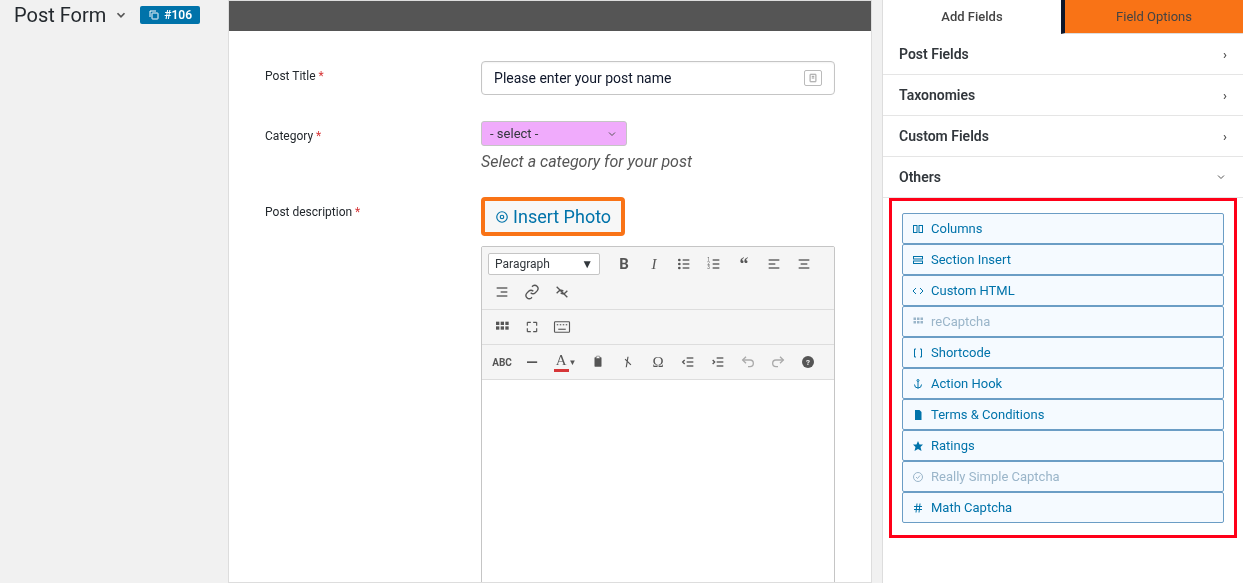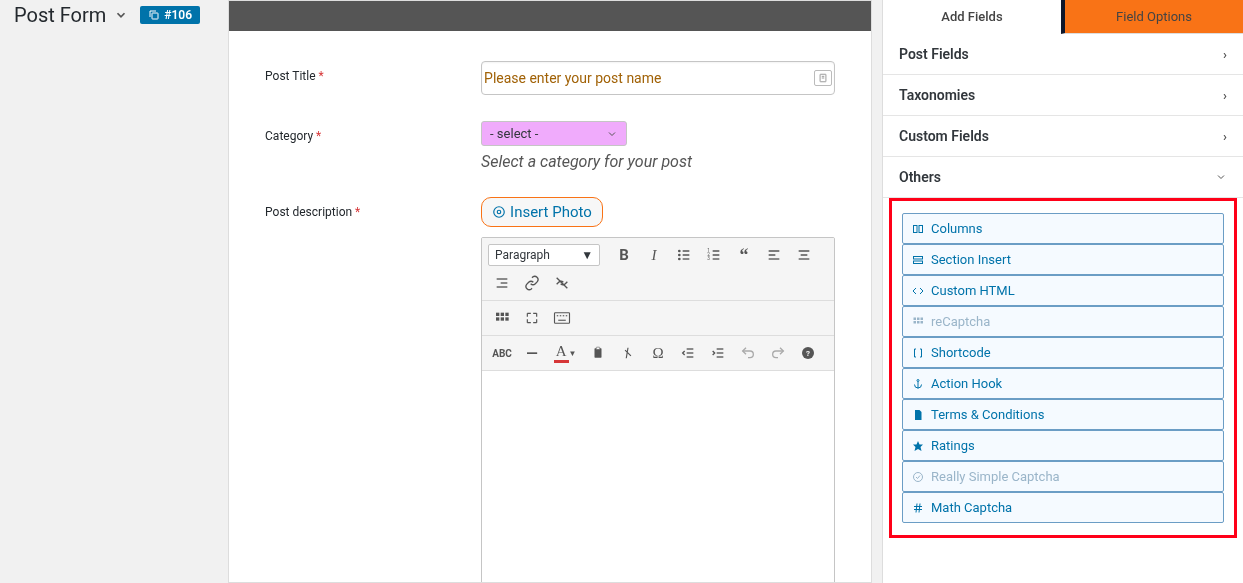--- a/index.html
+++ b/index.html
@@ -9,25 +9,25 @@
   .header{height:30px;display:flex;align-items:center;padding:0 14px;background:#f1f1f1}
   .header .title{font-size:20px;font-weight:400;color:#23282d;margin-right:8px}
   .header .chev{font-size:12px;color:#555;margin-right:12px}
   .shortcode-badge{background:#0073aa;color:#fff;padding:2px 8px;border-radius:2px;font-size:12px;font-weight:600;display:inline-flex;align-items:center;gap:4px}
   .canvas-wrap{flex:1;background:#555;border:1px solid #ddd;overflow:auto;margin:0 10px 0 14px;position:relative}
   .canvas{background:#fff;margin:30px auto 0;max-width:790px;padding:30px 36px}
   .field-row{display:flex;margin-bottom:26px}
   .field-label{width:216px;font-size:12px;font-weight:400;color:#23282d;padding-top:8px}
   .field-label .req{color:#d63638}
   .field-body{flex:1}
-  .text-input{width:100%;max-width:478px;padding:8px 2px;font-size:14px;border:1px solid #c5c5c5;border-radius:4px;color:#a16207;box-shadow:inset 0 1px 2px rgba(0,0,0,.05);position:relative;display:flex;justify-content:space-between;align-items:center}
+  .text-input{width:100%;max-width:478px;padding:8px 12px;font-size:14px;border:1px solid #c5c5c5;border-radius:4px;color:#0f172a;box-shadow:inset 0 1px 2px rgba(0,0,0,.05);position:relative;display:flex;justify-content:space-between;align-items:center}
   .text-input .kbd{font-size:10px;border:1px solid #bbb;border-radius:2px;padding:1px 3px;color:#888}
   .select-input{display:inline-flex;align-items:center;justify-content:space-between;width:146px;padding:4px 8px;border:1px solid #c5c5c5;border-radius:3px;background:#f0abfc;font-size:13px}
   .help-text{font-size:16px;font-style:italic;color:#555;margin-top:6px}
-  .insert-photo{display:inline-flex;align-items:center;gap:4px;border:1px solid #f97316;color:#0073aa;background:#f7f7f7;padding:5px 10px;border-radius:10px;font-size:15px}
+  .insert-photo{display:inline-flex;align-items:center;gap:4px;border:4px solid #f97316;color:#0073aa;background:#f7f7f7;padding:5px 10px;border-radius:4px;font-size:18px}
   .editor{border:1px solid #c5c5c5;margin-top:10px;border-radius:2px;overflow:hidden;max-width:500px}
   .toolbar{background:#f5f5f5;border-bottom:1px solid #ddd;padding:4px 6px;display:flex;flex-wrap:wrap;align-items:center;gap:2px}
   .fmt-select{display:inline-flex;align-items:flex-start;justify-content:space-between;border:1px solid #c5c5c5;background:#fff;padding:3px 6px;font-size:12px;border-radius:2px;width:112px;margin-right:8px}
   .tbtn{width:28px;height:26px;display:inline-flex;align-items:center;justify-content:center;color:#555;font-size:15px;border-radius:2px}
   .editor-body{min-height:240px;background:#fff}
   .sidebar{width:361px;background:#fff;border-left:1px solid #ddd;display:flex;flex-direction:column}
   .tabs{display:flex;height:34px}
   .tab{flex:1;display:flex;align-items:center;justify-content:center;font-size:13px;border-bottom:1px solid #ddd;background:#f97316;border-left:4px solid #0f172a;color:#444}
   .tab.active{background:#fff;border-bottom:1px solid #fff;font-weight:500}
   .tab:first-child{border-left:none}

